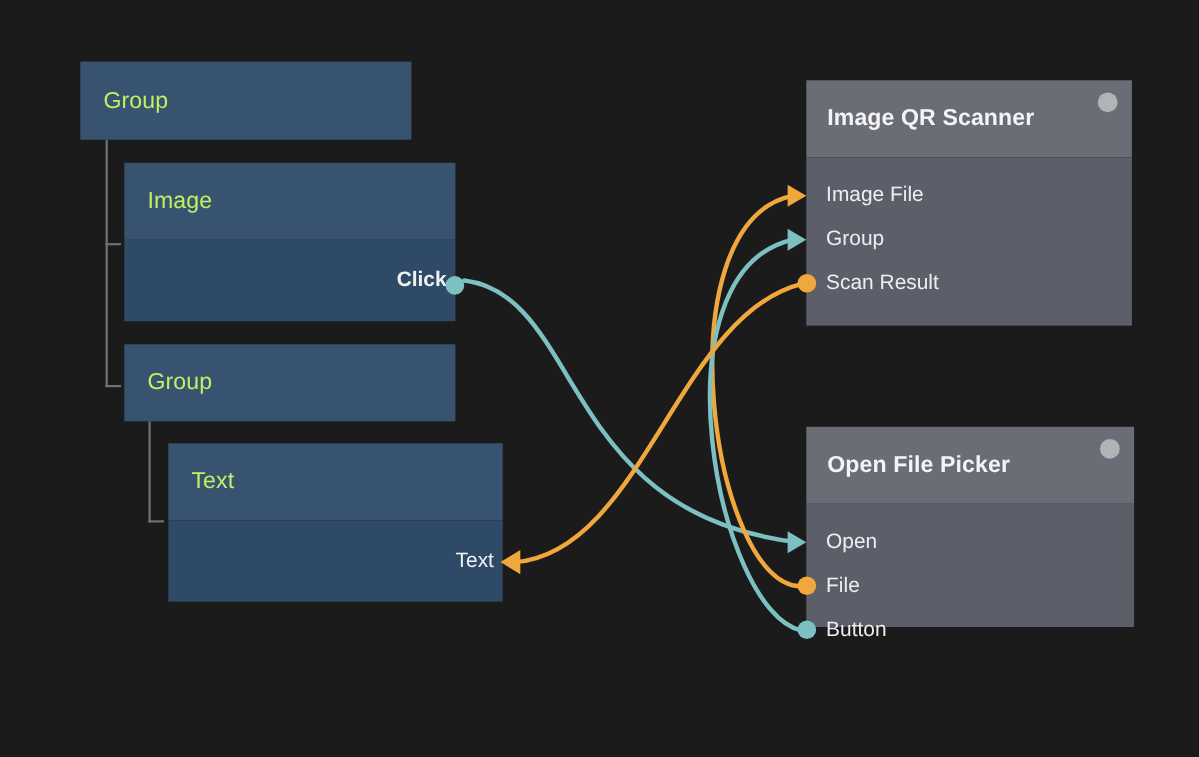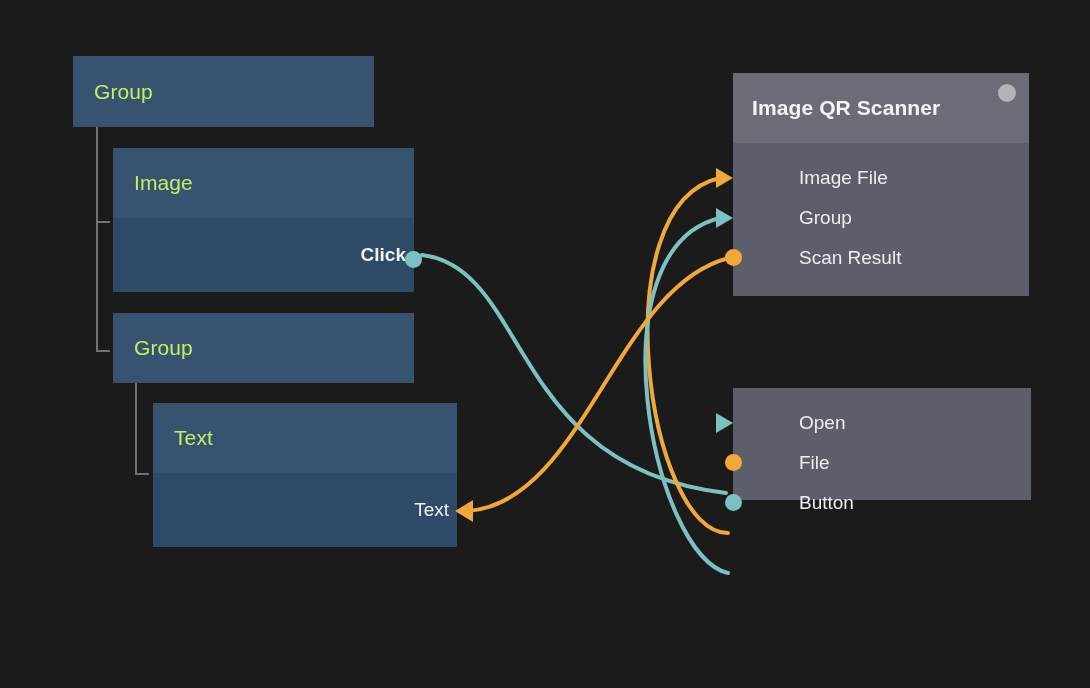--- a/index.html
+++ b/index.html
@@ -91,21 +91,20 @@
     width: 18px;
     height: 18px;
     border-radius: 50%;
     background: #b2b3b7;
   }
   .node.gray .port-row {
     position: absolute;
     left: 0;
     display: flex;
     align-items: center;
-    margin-left: 48px;
   }
   .node.gray .port-label {
     color: #eceef0;
     font-size: 19px;
     white-space: nowrap;
     padding-left: 18px;
   }
 
   
   .port-dot {
@@ -208,20 +207,24 @@
       <div class="port-arrow right teal" style="left: -17px; top: 65px; z-index: 3;"></div>
 
       <div class="port-row" style="top:104px;left:0;justify-content:center;">
         <span class="port-label">Scan Result</span>
       </div>
       <div class="port-dot orange" style="left: -8px; top: 106px; z-index: 3;"></div>
     </div>
   </div>
 
   <div class="node gray" style="left: 733px; top: 388px; width: 298px; z-index: 2;">
+    <div class="node-header" style="height:70px;">
+      <span class="node-title">Open File Picker</span>
+      <span class="header-dot"></span>
+    </div>
     <div class="node-body" style="height:112px;">
       <div class="port-row" style="top:24px;left:0;">
         <span class="port-label">Open</span>
       </div>
       <div class="port-arrow right teal" style="left: -17px; top: 25px; z-index: 3;"></div>
 
       <div class="port-row" style="top:64px;left:0;">
         <span class="port-label">File</span>
       </div>
       <div class="port-dot orange" style="left: -8px; top: 66px; z-index: 3;"></div>

